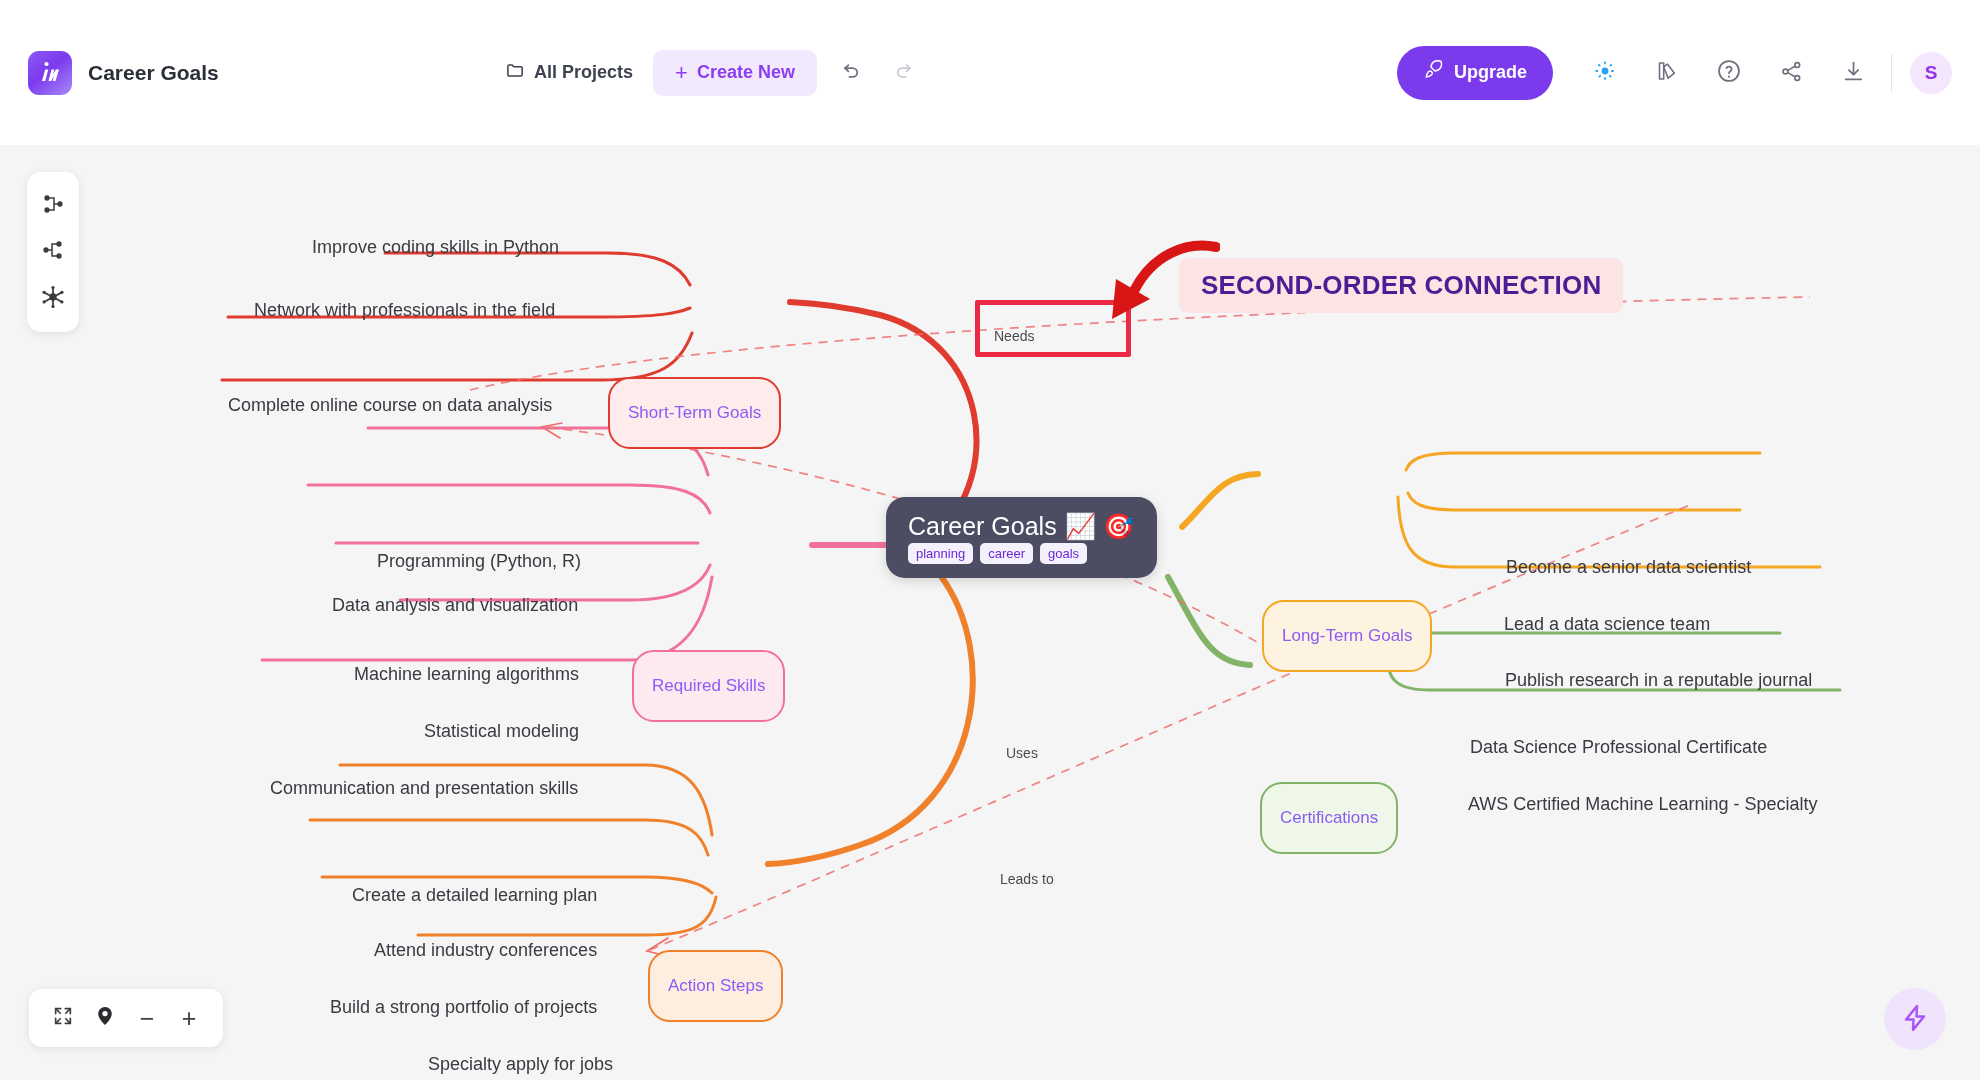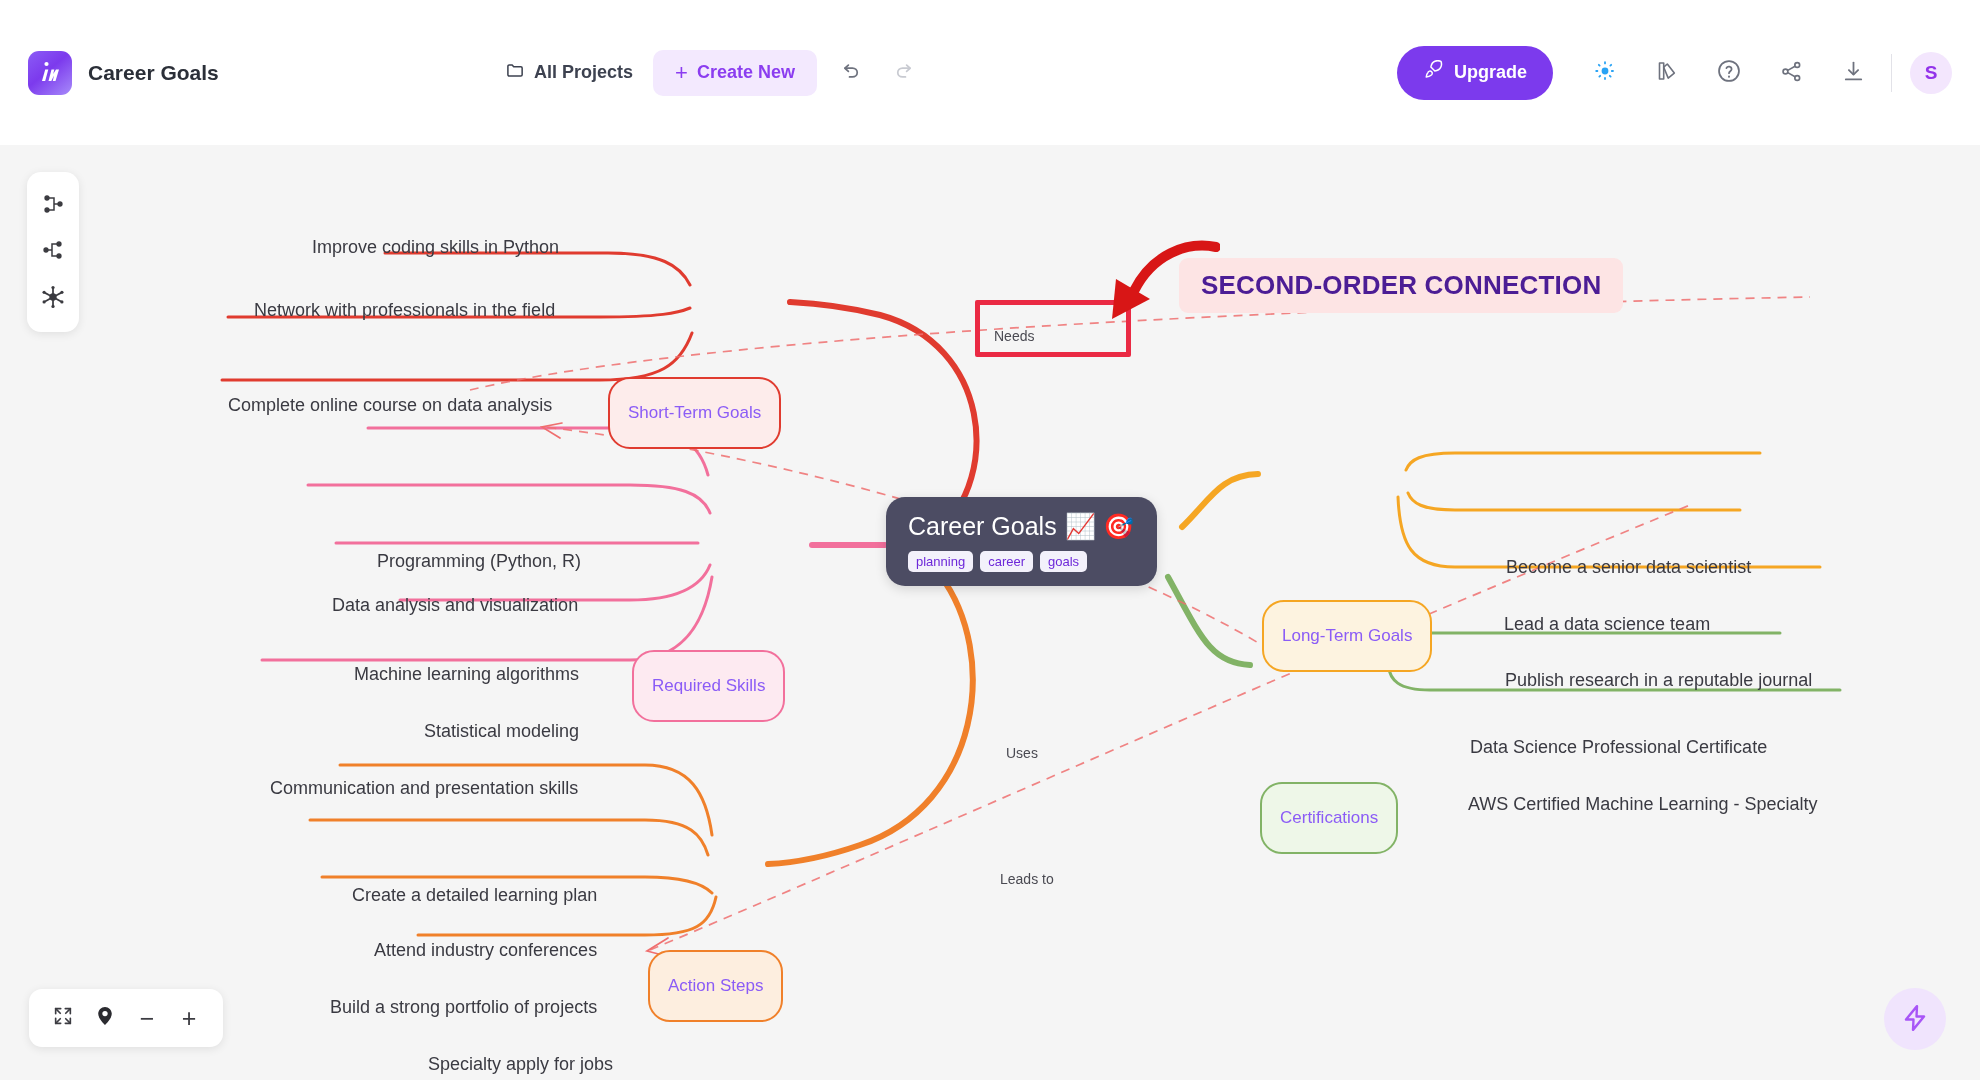--- a/index.html
+++ b/index.html
@@ -125,21 +125,21 @@
     padding:2px 4px;
   }
   .central {
     background:#4c4c63; border-radius:19px; padding:15px 22px 14px;
     box-shadow:0 3px 12px rgba(0,0,0,.14); cursor:pointer;
   }
   .central-title {
     font-size:25px; color:#fff; white-space:nowrap;
     display:flex; align-items:center; gap:9px;
   }
-  .central-tags { display:flex; gap:7px; margin-top:10px; }
+  .central-tags { display:flex; gap:7px; margin-top:2px; }
   .tag {
     background:#f3f1fb; color:#6d28d9; font-size:13px;
     padding:3px 8px; border-radius:5px; white-space:nowrap;
   }
 
   
   .xlabel {
     position:absolute; font-size:14px; color:#4a4a52;
     background:transparent; white-space:nowrap; z-index:11; cursor:pointer;
   }

